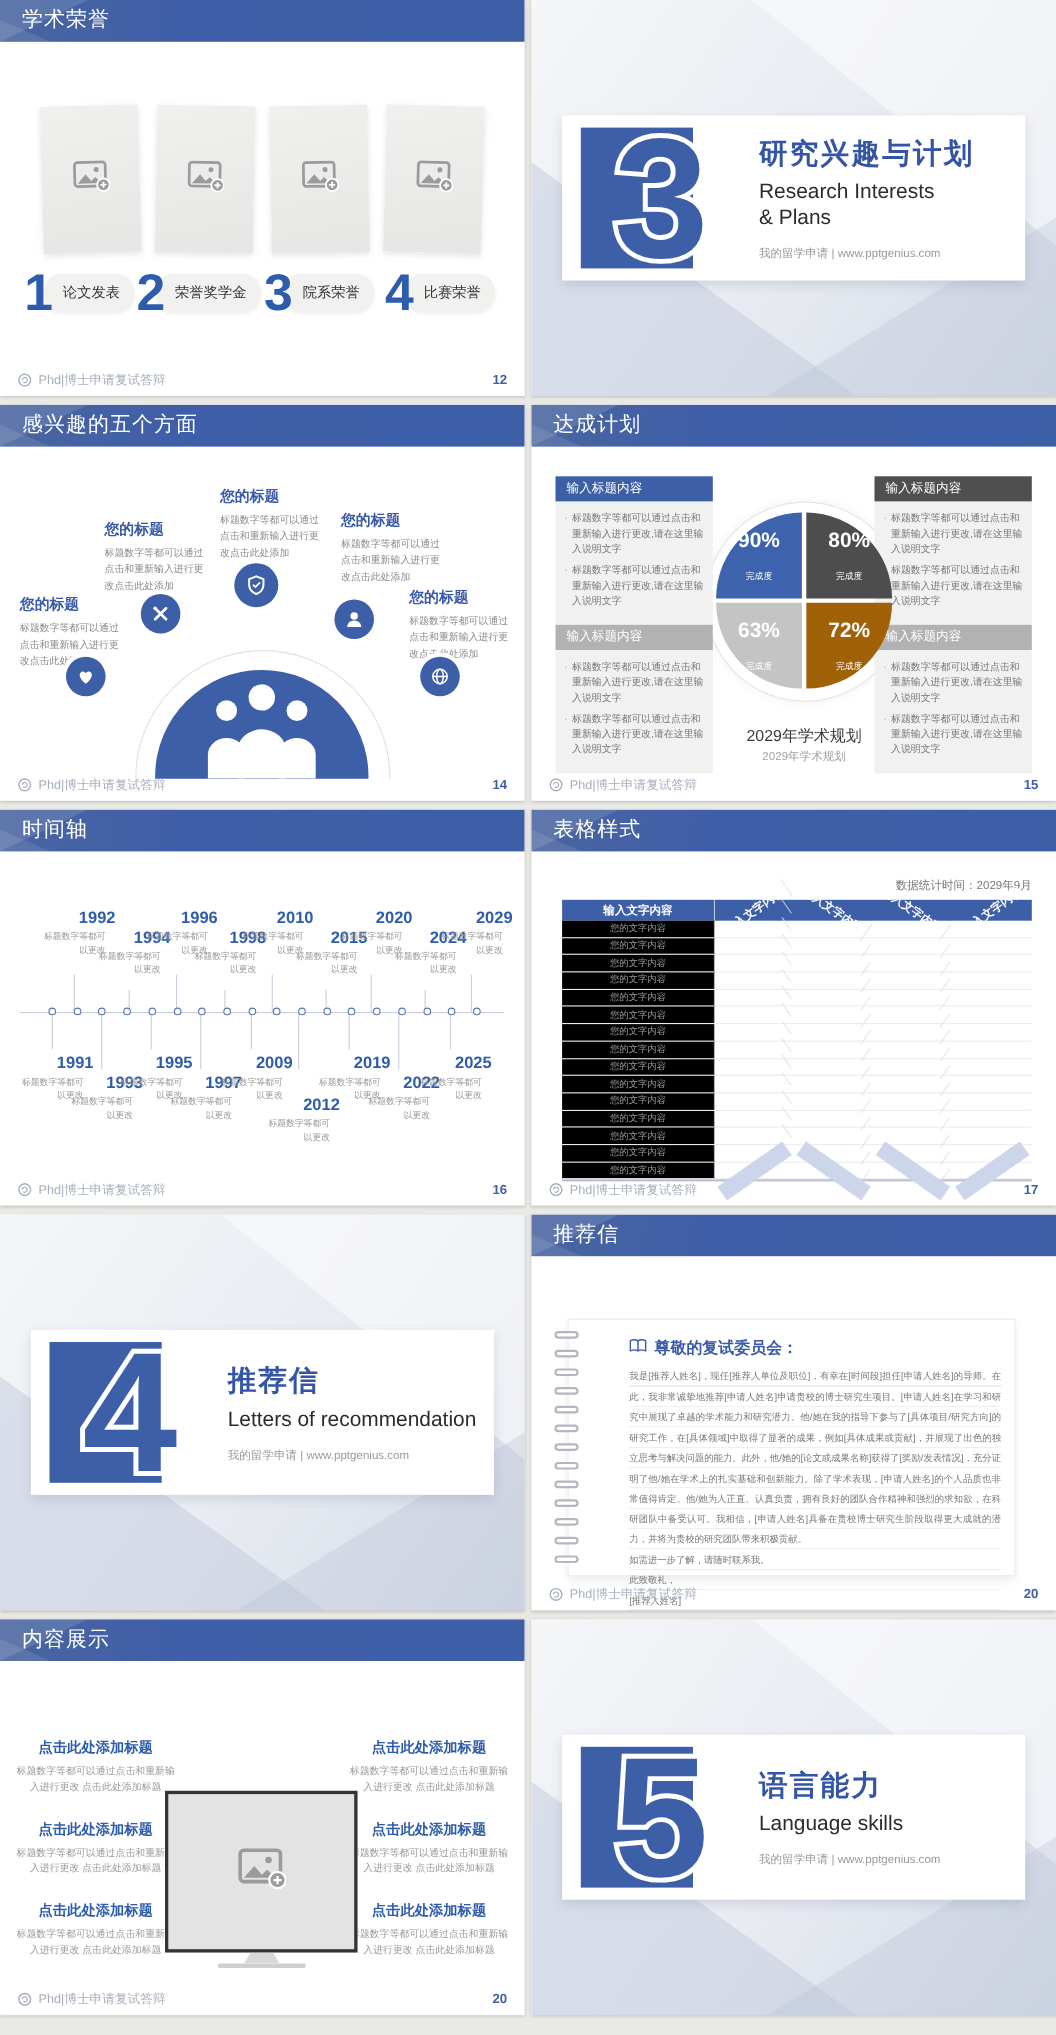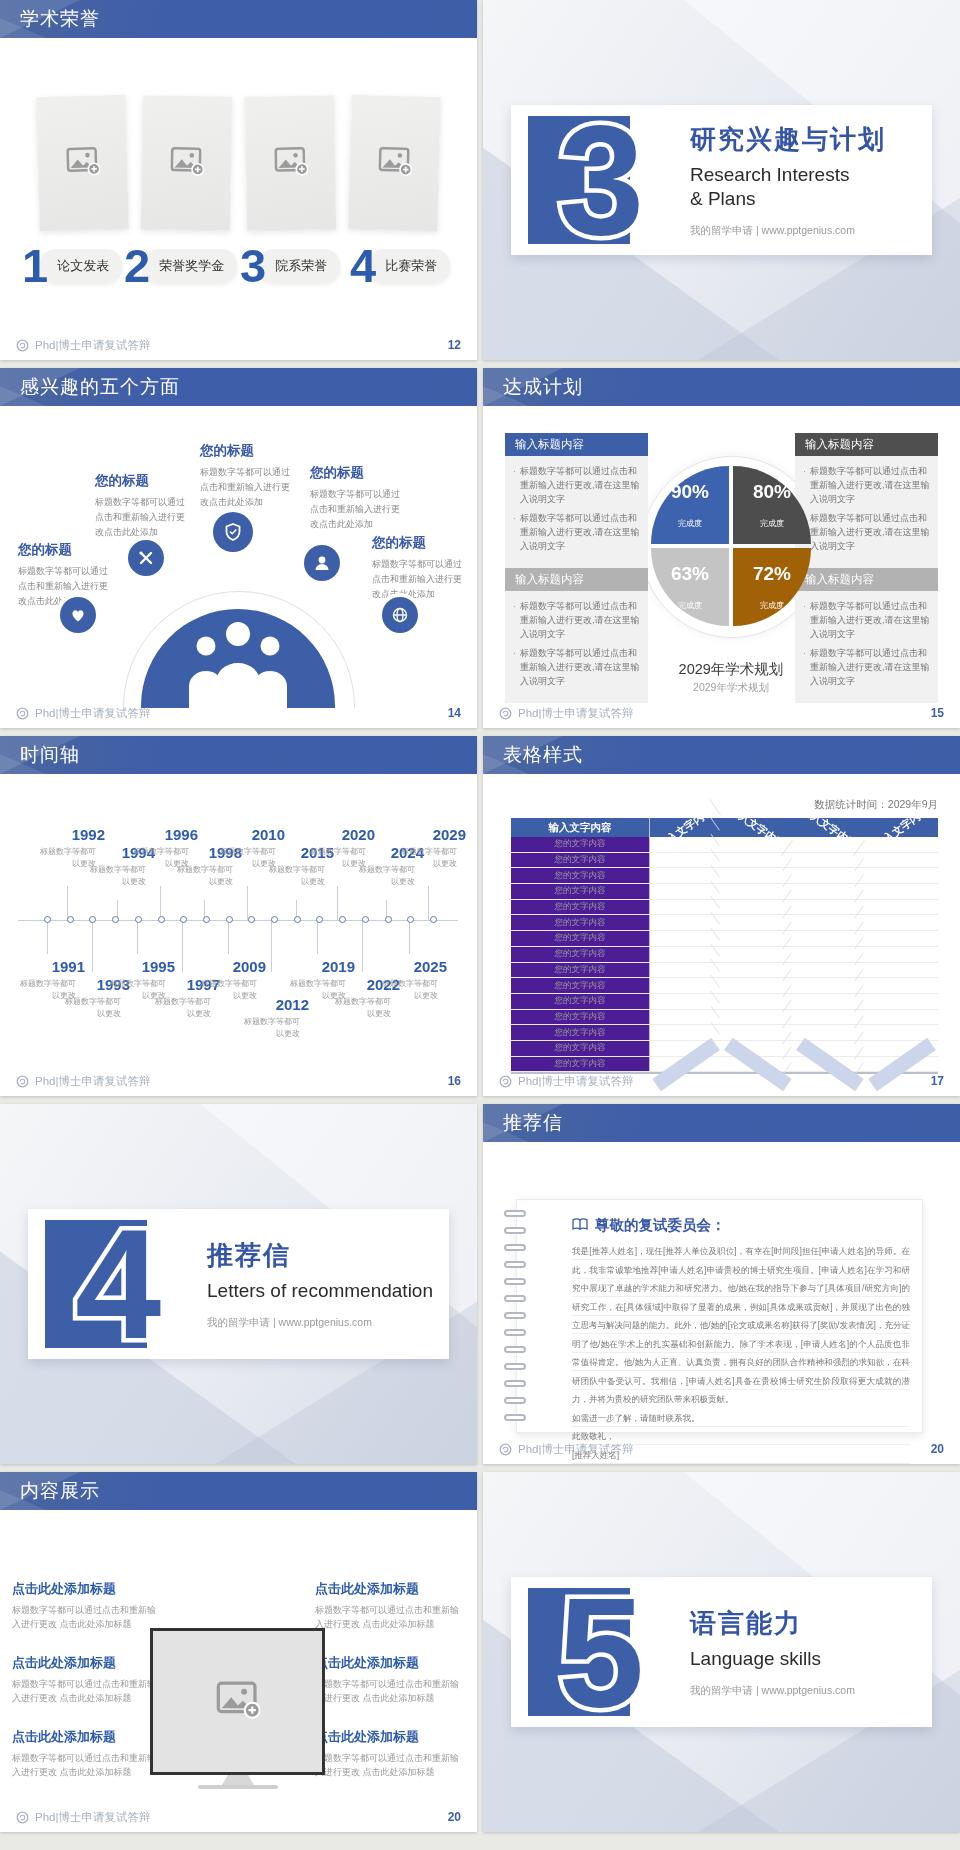--- a/index.html
+++ b/index.html
@@ -79,30 +79,30 @@
   .tl-stem{position:absolute;width:1px;background:#c8cedb;}
   
   .tbl-note{position:absolute;right:22px;top:62px;font-size:10.5px;color:#777;}
   .tbl{position:absolute;left:28px;top:82px;width:427px;border-bottom:2px solid #b9bfcc;}
   .tbl-header{display:flex;background:#3d5fa8;color:#fff;height:19px;font-size:10.5px;font-weight:bold;}
   .tbl-header .tc{display:flex;align-items:center;justify-content:center;}
   .tc{box-sizing:border-box;border-right:1px solid rgba(220,224,232,.8);}
   .tc:last-child{border-right:none;}
   .tc.c0{width:139px;} .tc.c1,.tc.c2,.tc.c3,.tc.c4{width:72px;}
   .tbl-row{display:flex;height:14.7px;border-bottom:1px solid #ececec;font-size:8.5px;}
-  .tbl-row .c0{background:#4c1d95;color:#9a9a9a;display:flex;align-items:center;justify-content:center;}
+  .tbl-row .c0{background:#000000;color:#9a9a9a;display:flex;align-items:center;justify-content:center;}
   .tbl-row.hl .c1,.tbl-row.hl .c2,.tbl-row.hl .c3,.tbl-row.hl .c4{background:#ccd5ea;}
   
   .paper{position:absolute;left:33px;top:95px;width:405px;height:232px;background:#fff;border:1px solid #ececec;box-shadow:0 3px 8px rgba(0,0,0,.09);}
   .ring-item{position:absolute;left:-13px;width:22px;height:7px;border:2px solid #b3b8c0;border-radius:4px;background:#fff;box-sizing:border-box;}
   .letter-head{position:absolute;left:55px;top:16px;display:flex;align-items:center;gap:7px;color:#3a5aa8;font-weight:bold;font-size:14.5px;}
   .letter-body{position:absolute;left:55px;top:42px;width:338px;font-size:8.5px;color:#777;line-height:18.5px;text-align:justify;background:repeating-linear-gradient(to bottom,transparent 0 17.5px,#efefef 17.5px 18.5px);}
   .letter-body p{margin:0;}
   
-  .cd-block{position:absolute;width:150px;}
+  .cd-block{position:absolute;width:150px;text-align:center;}
   .cd-block h4{font-size:13px;color:#2e5cac;margin:0 0 5px;}
   .cd-block p{font-size:9px;color:#999;line-height:1.6;margin:0;}
   .cdl{left:12px;} .cdr{left:315px;}
   .cd-r1{top:108px;} .cd-r2{top:182px;} .cd-r3{top:256px;}
   .monitor-screen{position:absolute;left:150px;top:156px;width:175px;height:147px;background:#e3e3e3;border:3px solid #333;box-sizing:border-box;display:flex;align-items:center;justify-content:center;}
   .monitor-neck{position:absolute;left:222px;top:303px;width:32px;height:10px;background:#d8d8d8;clip-path:polygon(18% 0,82% 0,100% 100%,0 100%);}
   .monitor-base{position:absolute;left:198px;top:313px;width:80px;height:4px;background:#cfcfcf;border-radius:2px;}
 </style>
 </head>
 <body>

